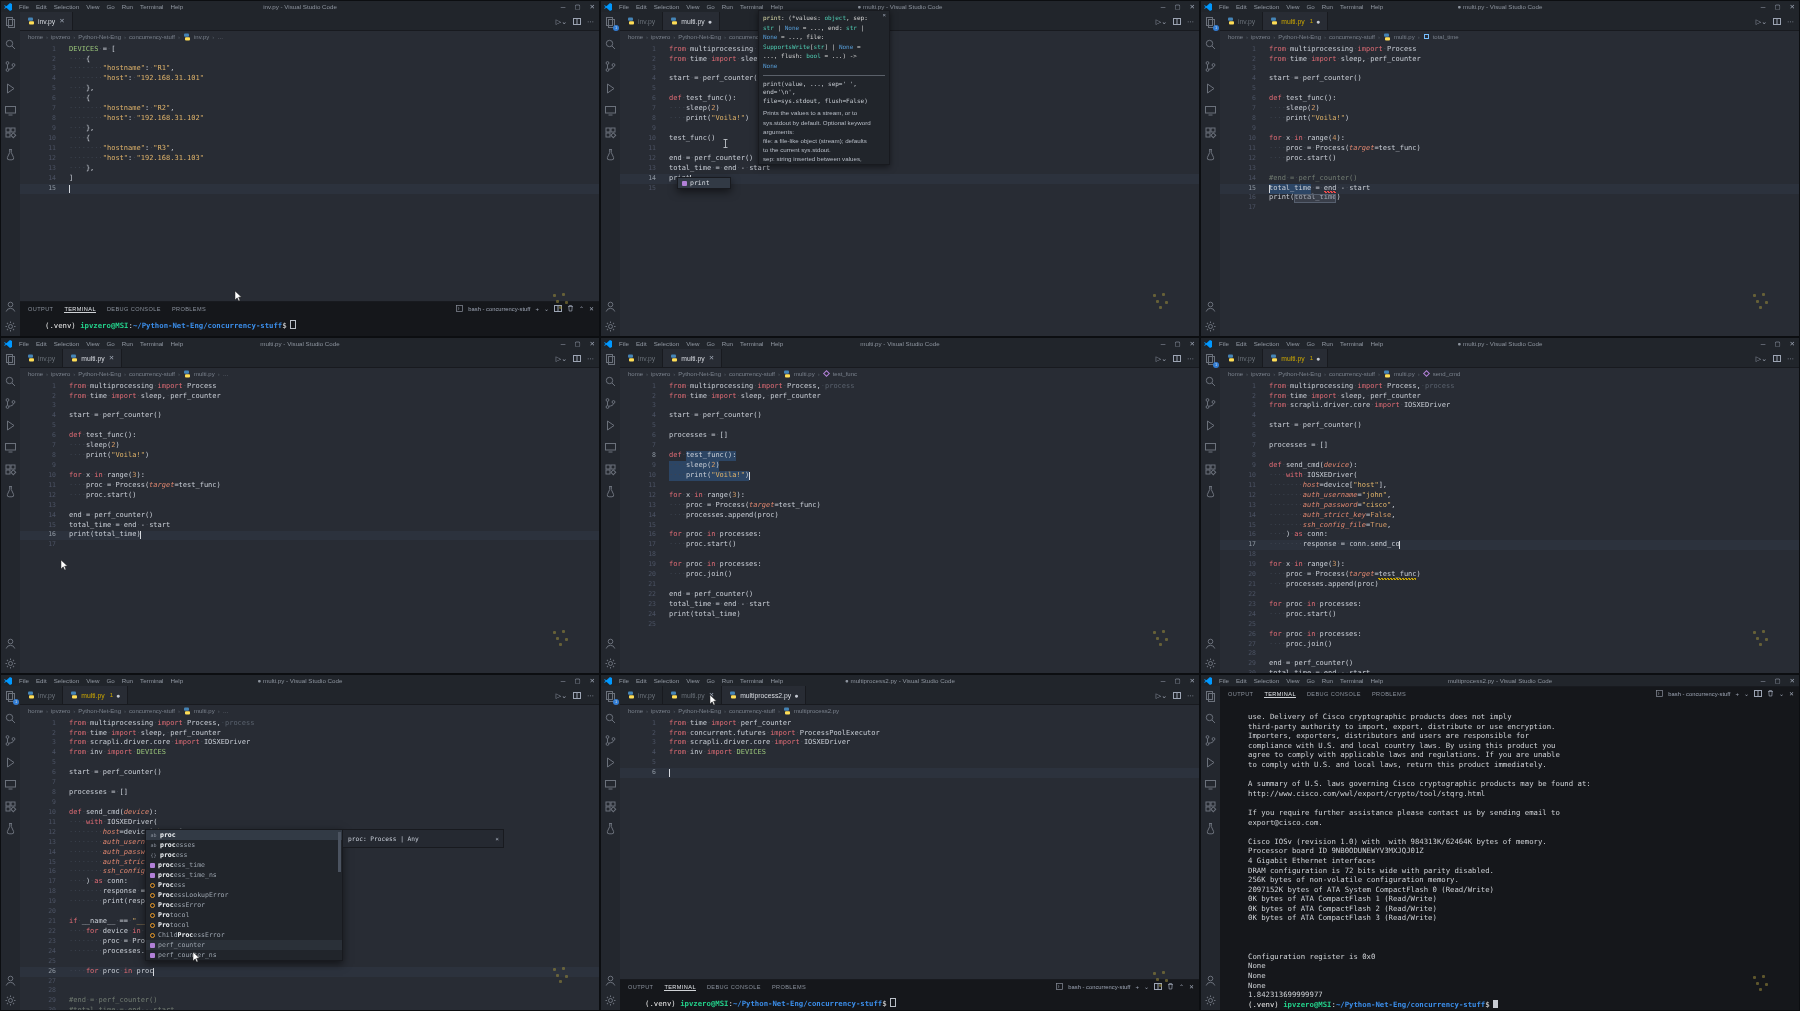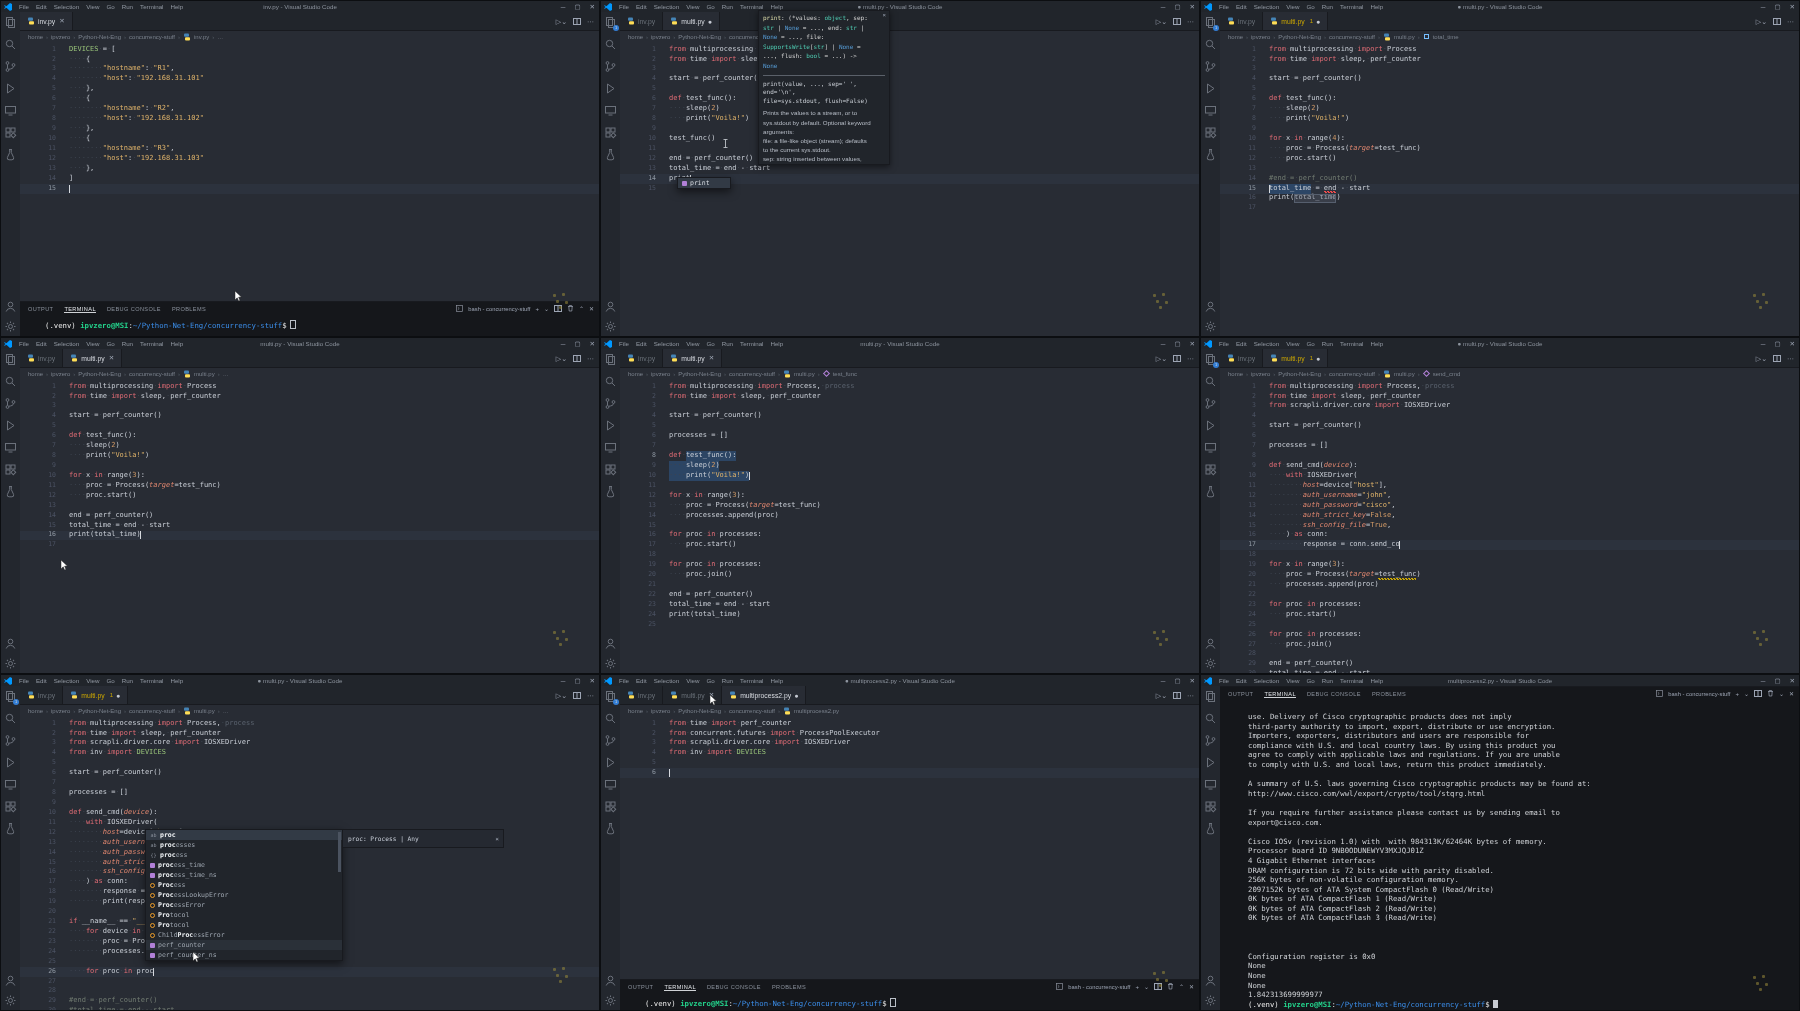--- a/index.html
+++ b/index.html
@@ -45,21 +45,21 @@
   .sq{position:absolute;height:2px;background-image:linear-gradient(45deg,transparent 30%,currentColor 30%,currentColor 70%,transparent 70%);background-size:3px 2px;}
   .caret{position:absolute;width:1px;height:8px;background:#d6d9de;}
   
   .panel{position:absolute;left:19px;right:0;bottom:0;background:#15171b;border-top:1px solid #181a1f;}
   .ptabs{display:flex;gap:11px;align-items:center;height:14px;padding-left:8px;font-size:5.6px;letter-spacing:.4px;color:#8a919c;}
   .ptab.on{color:#e2e5e9;border-bottom:1px solid #cfd2d6;}
   .pctl{position:absolute;right:5px;top:2px;display:flex;gap:5px;align-items:center;color:#9da5b4;font-size:6px;}
   .pctl .lbl{font-size:5.8px;color:#9da5b4;}
   .term{font-family:"DejaVu Sans Mono",monospace;font-size:7.3px;color:#cfd2d6;white-space:pre;}
   .tline{height:9.6px;line-height:9.6px;}
-  .pv{color:#e8e8e8}.pu{color:#23d18b;font-weight:bold}.pp{color:#3b8eea;font-weight:normal}
+  .pv{color:#e8e8e8}.pu{color:#23d18b;font-weight:bold}.pp{color:#3b8eea;font-weight:bold}
   .cursor-hollow{display:inline-block;width:4px;height:7px;border:1px solid #b9bfc7;vertical-align:-1px;margin-left:3px;}
   .cursor-block{display:inline-block;width:5px;height:8px;background:#c8ccd3;vertical-align:-1px;margin-left:3px;}
   
   .hover{position:absolute;background:#21252b;border:1px solid #181a1f;box-shadow:0 2px 6px rgba(0,0,0,.5);z-index:30;overflow:hidden;}
   .tt-sig{font-family:"DejaVu Sans Mono",monospace;font-size:6px;line-height:9.6px;padding:2px 4px;color:#d4d4d4;}
   .tt-sep{border-top:1px solid #5a6069;margin:2px 4px;}
   .tt-use{font-family:"DejaVu Sans Mono",monospace;font-size:6px;line-height:8.6px;padding:2px 4px;color:#c8cdd4;}
   .tt-doc{font-size:6.2px;line-height:9.2px;padding:1px 4px 3px;color:#b8bec8;}
   .tt-x{position:absolute;top:1px;right:3px;color:#9da5b4;font-size:6px;}
   .tg{color:#4ec9b0}.tb{color:#569cd6}.ty{color:#dcdcaa}

